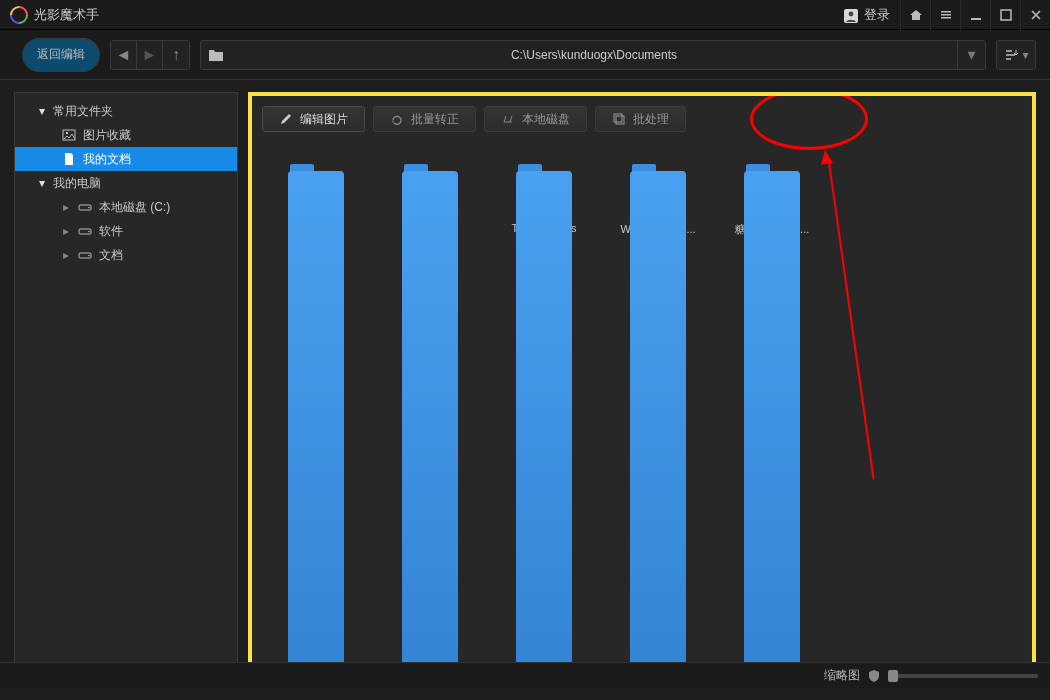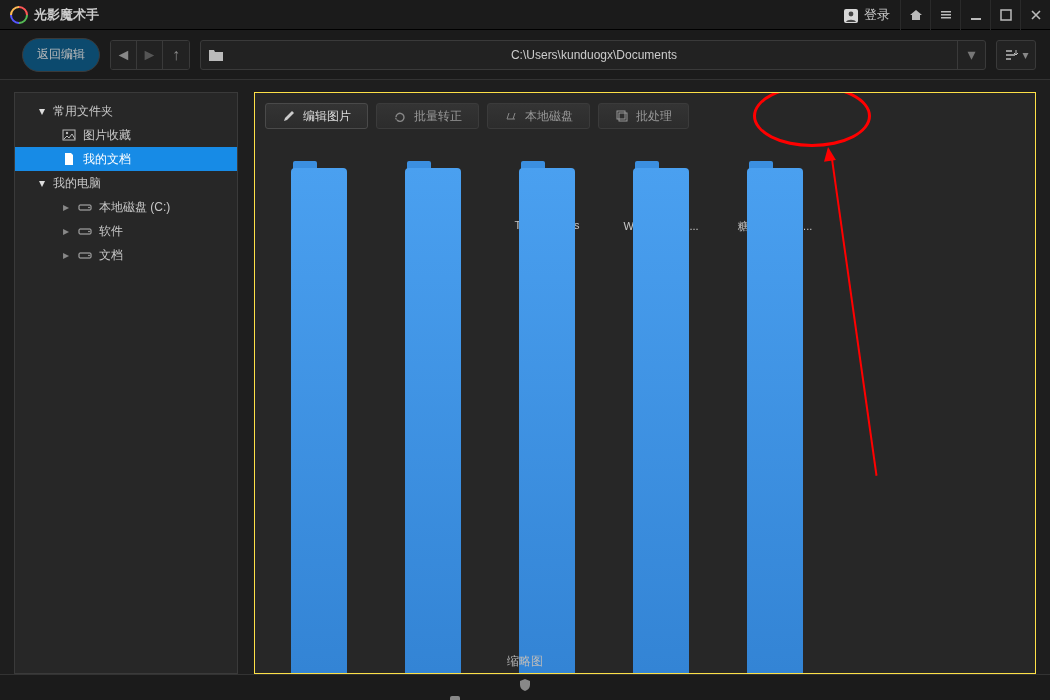--- a/index.html
+++ b/index.html
@@ -1,20 +1,20 @@
 <!DOCTYPE html>
 <html><head>
 <meta charset="utf-8">
 <style>
   * { box-sizing: border-box; margin: 0; padding: 0; font-family: "Microsoft YaHei", sans-serif; }
   body { background:#1e1e1e; width:1050px; height:700px; overflow:hidden; position:relative; }
 
   
   .titlebar { height:30px; background:#1b1b1b; display:flex; align-items:center; border-bottom:1px solid #000; }
-  .titlebar .left { display:flex; align-items:center; gap:6px; padding-left:10px;font-weight:bold; }
+  .titlebar .left { display:flex; align-items:center; gap:6px; padding-left:10px; }
   .app-title { color:#ccc; font-size:13px; }
   .titlebar .right { margin-left:auto; display:flex; align-items:center; }
   .login-area { display:flex; align-items:flex-end; gap:5px; color:#ccc; font-size:13px; padding:0 10px; cursor:pointer; }
   .winbtn { width:30px; height:30px; display:flex; align-items:center; justify-content:center; color:#bbb; border-left:1px solid #2a2a2a; cursor:pointer; }
 
   
   .toolbar { height:50px; background:#1b1b1b; display:flex; align-items:center; gap:10px; padding:0 14px 0 22px; border-bottom:1px solid #333; }
   .back-btn { height:34px; padding:0 14px; border:1px solid #3a3a3a; border-radius:17px; display:flex; align-items:center; color:#bbb; font-size:12px; cursor:pointer; background:#0c4a6e; }
   .navarrows { display:flex; border:1px solid #3a3a3a; border-radius:3px; overflow:hidden; }
   .navarrow { width:26px; height:28px; display:flex; align-items:center; justify-content:center; color:#888; background:#222; border-right:1px solid #3a3a3a; cursor:pointer; }
@@ -31,38 +31,38 @@
   
   .sidebar { width:224px; background:#272727; border:1px solid #3a3a3a; margin:12px 0 0 14px; overflow:auto;}
   .tree { padding-top:6px; }
   .node { display:flex; align-items:center; height:24px; color:#c8c8c8; font-size:12px; cursor:pointer; gap:6px; }
   .node .toggle { width:10px; text-align:center; color:#ddd;}
   .node .icon { display:flex; align-items:center; justify-content:center; width:16px;}
   .node.selected { background:#178be6; color:#fff; }
   .lvl0{padding-left:22px;} .lvl1{padding-left:46px;}
 
   
-  .main { flex:1; margin:12px 14px 0 16px; background:#272727; border:1px solid #fde047; position:relative; overflow:hidden;}
+  .main { flex:1; margin:12px 14px 0 10px; background:#272727; border:4px solid #fde047; position:relative; overflow:hidden;}
   .action-row { height:38px; display:flex; align-items:center; gap:8px; padding:8px 10px 0 10px; }
   .abtn { height:26px; padding:0 16px; border:1px solid #3b3b3b; border-radius:3px; background:linear-gradient(#343434,#2c2c2c); display:flex; align-items:center; gap:7px; color:#999; font-size:12px; cursor:pointer; }
   .abtn.primary { color:#ddd; border-color:#4a4a4a; }
   .abtn .aicon{ color:#888; display:flex;}
   .abtn.primary .aicon{color:#ccc;}
   .abtn.batch{ position:relative;text-align:right; }
 
   
   .grid { padding:30px 16px; display:flex; flex-wrap:wrap; gap:16px 18px; align-content:flex-start;}
   .folder { width:96px; display:flex; flex-direction:column; align-items:center; gap:8px; cursor:pointer;}
   .folder .ficon { width:64px; height:50px; position:relative; }
   .folder .ficon .tab { position:absolute; top:0; left:6px; width:24px; height:10px; background:#3b8fe0; border-radius:2px 2px 0 0;}
   .folder .ficon .body { position:absolute; top:7px; left:4px; right:4px; bottom:0; background:linear-gradient(#4aa0f0,#2f7fd0); border-radius:4px;}
   .folder .label { color:#c8c8c8; font-size:11px; text-align:center; overflow:hidden; text-overflow:ellipsis; white-space:nowrap; width:100%;}
 
   
-  .status { position:absolute; bottom:0; left:0; right:0; height:26px; background:#1b1b1b; border-top:1px solid #333; display:flex; align-items:center; justify-content:flex-end; padding:0 12px; gap:8px;flex-direction:column;}
+  .status { position:absolute; bottom:12px; left:0; right:0; height:26px; background:#1b1b1b; border-top:1px solid #333; display:flex; align-items:center; justify-content:flex-end; padding:0 12px; gap:8px;}
   .thumb-label{ color:#bbb; font-size:12px;}
   .slider { width:150px; height:4px; background:#444; border-radius:2px; position:relative;}
   .slider .knob{ position:absolute; left:0; top:-4px; width:10px; height:12px; background:#888; border-radius:2px;}
 
   
   .anno-circle{ position:absolute; border:3px solid #f00; border-radius:50%; pointer-events:none;}
   .anno-line{ position:absolute; background:#f00; transform-origin:top left; pointer-events:none;}
   .anno-arrow{position:absolute;width:0;height:0;border-left:6px solid transparent;border-right:6px solid transparent;border-bottom:14px solid #f00;pointer-events:none;}
 
   svg{display:block;}

